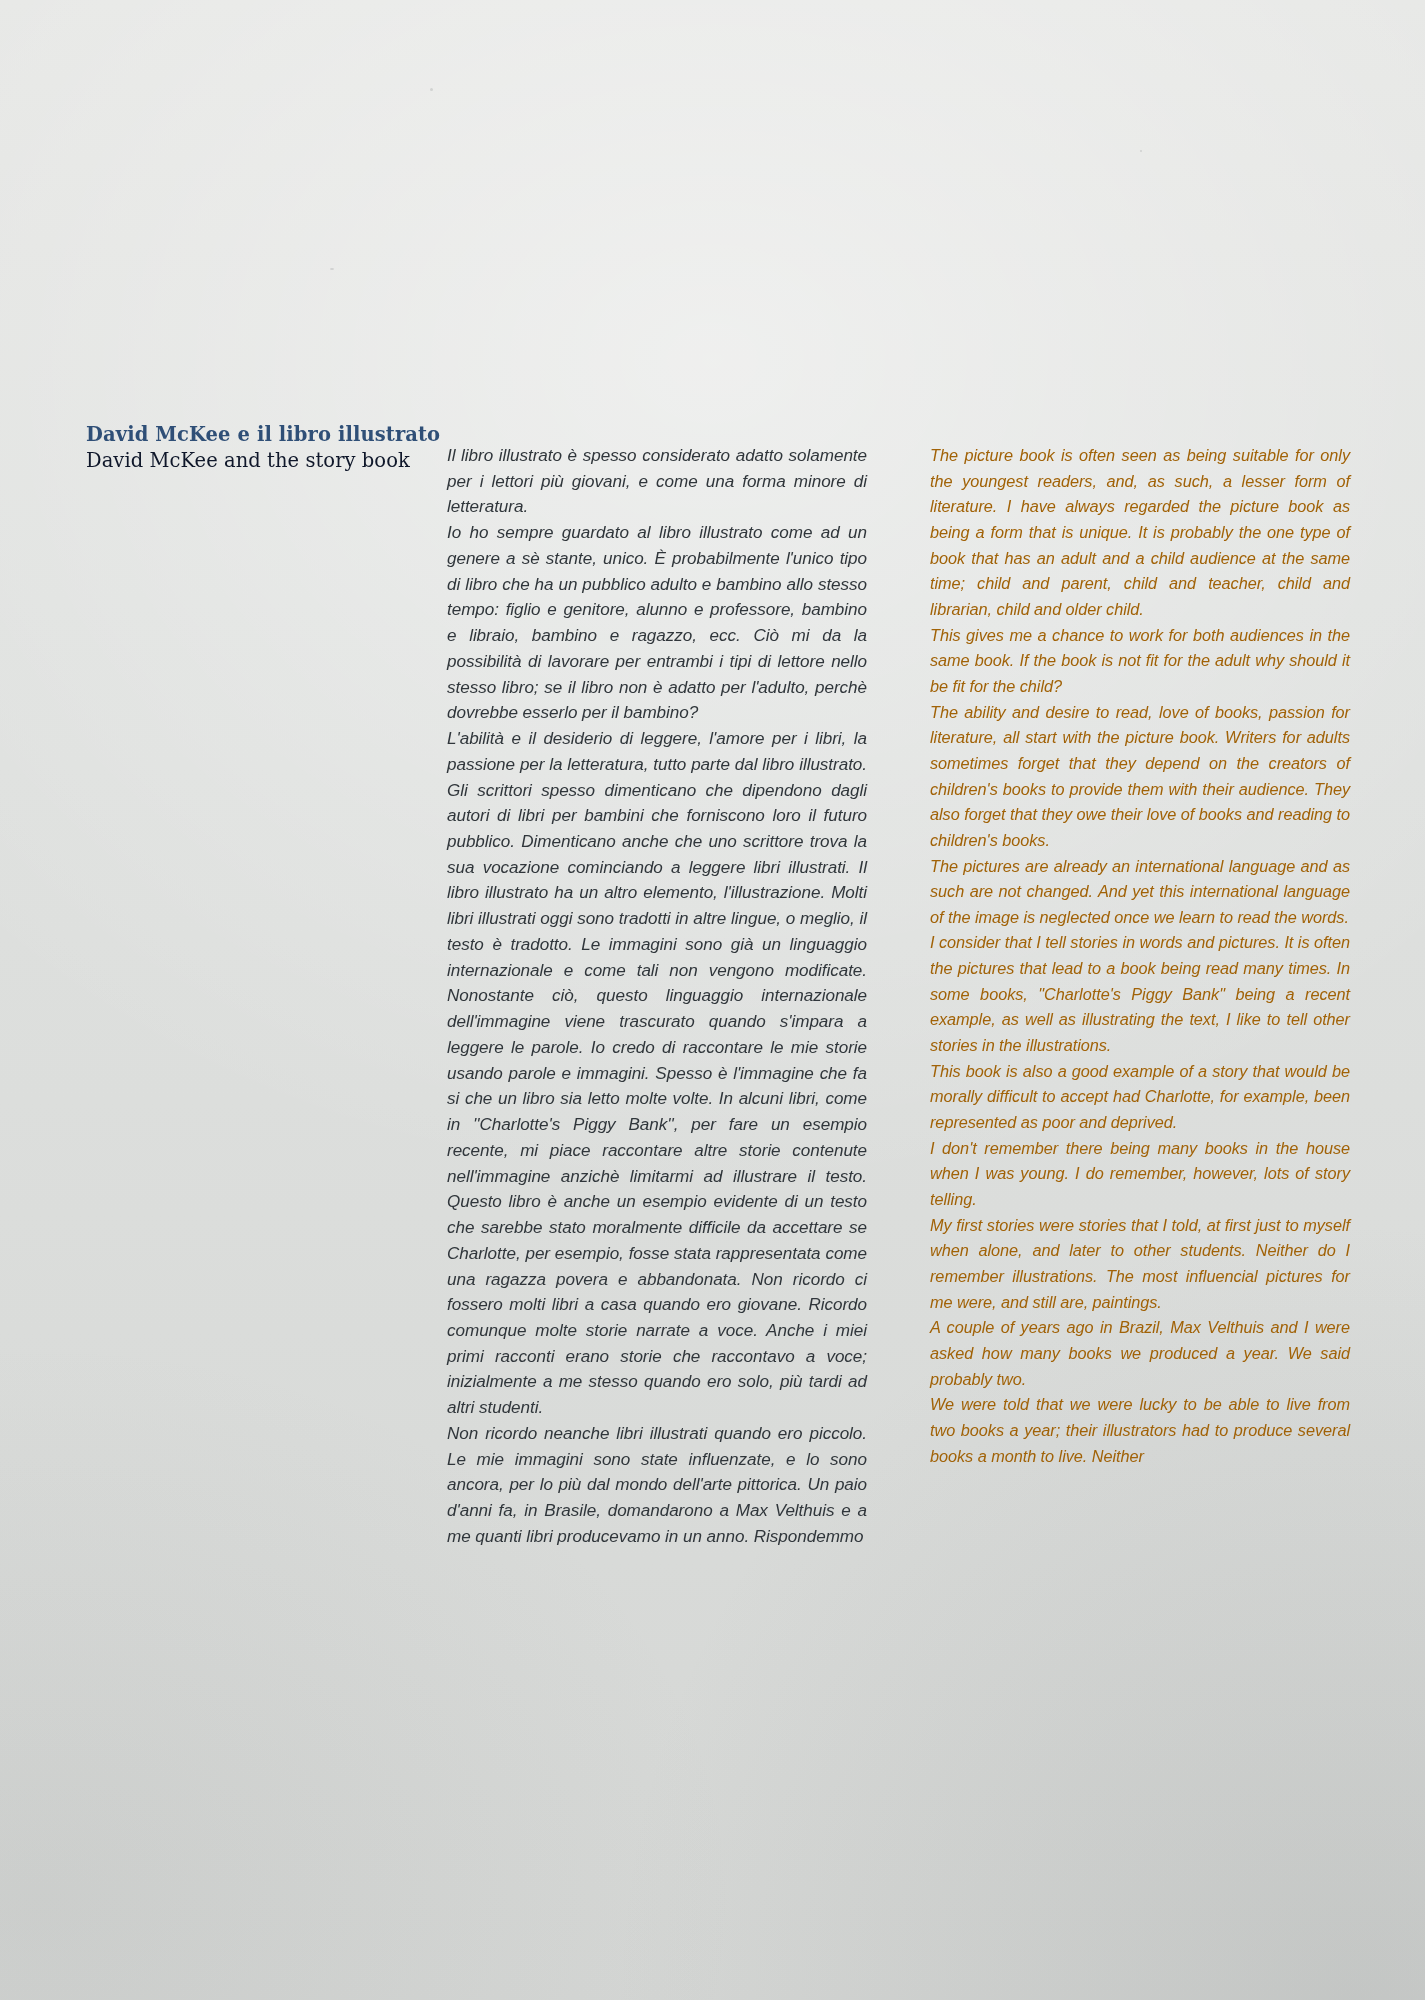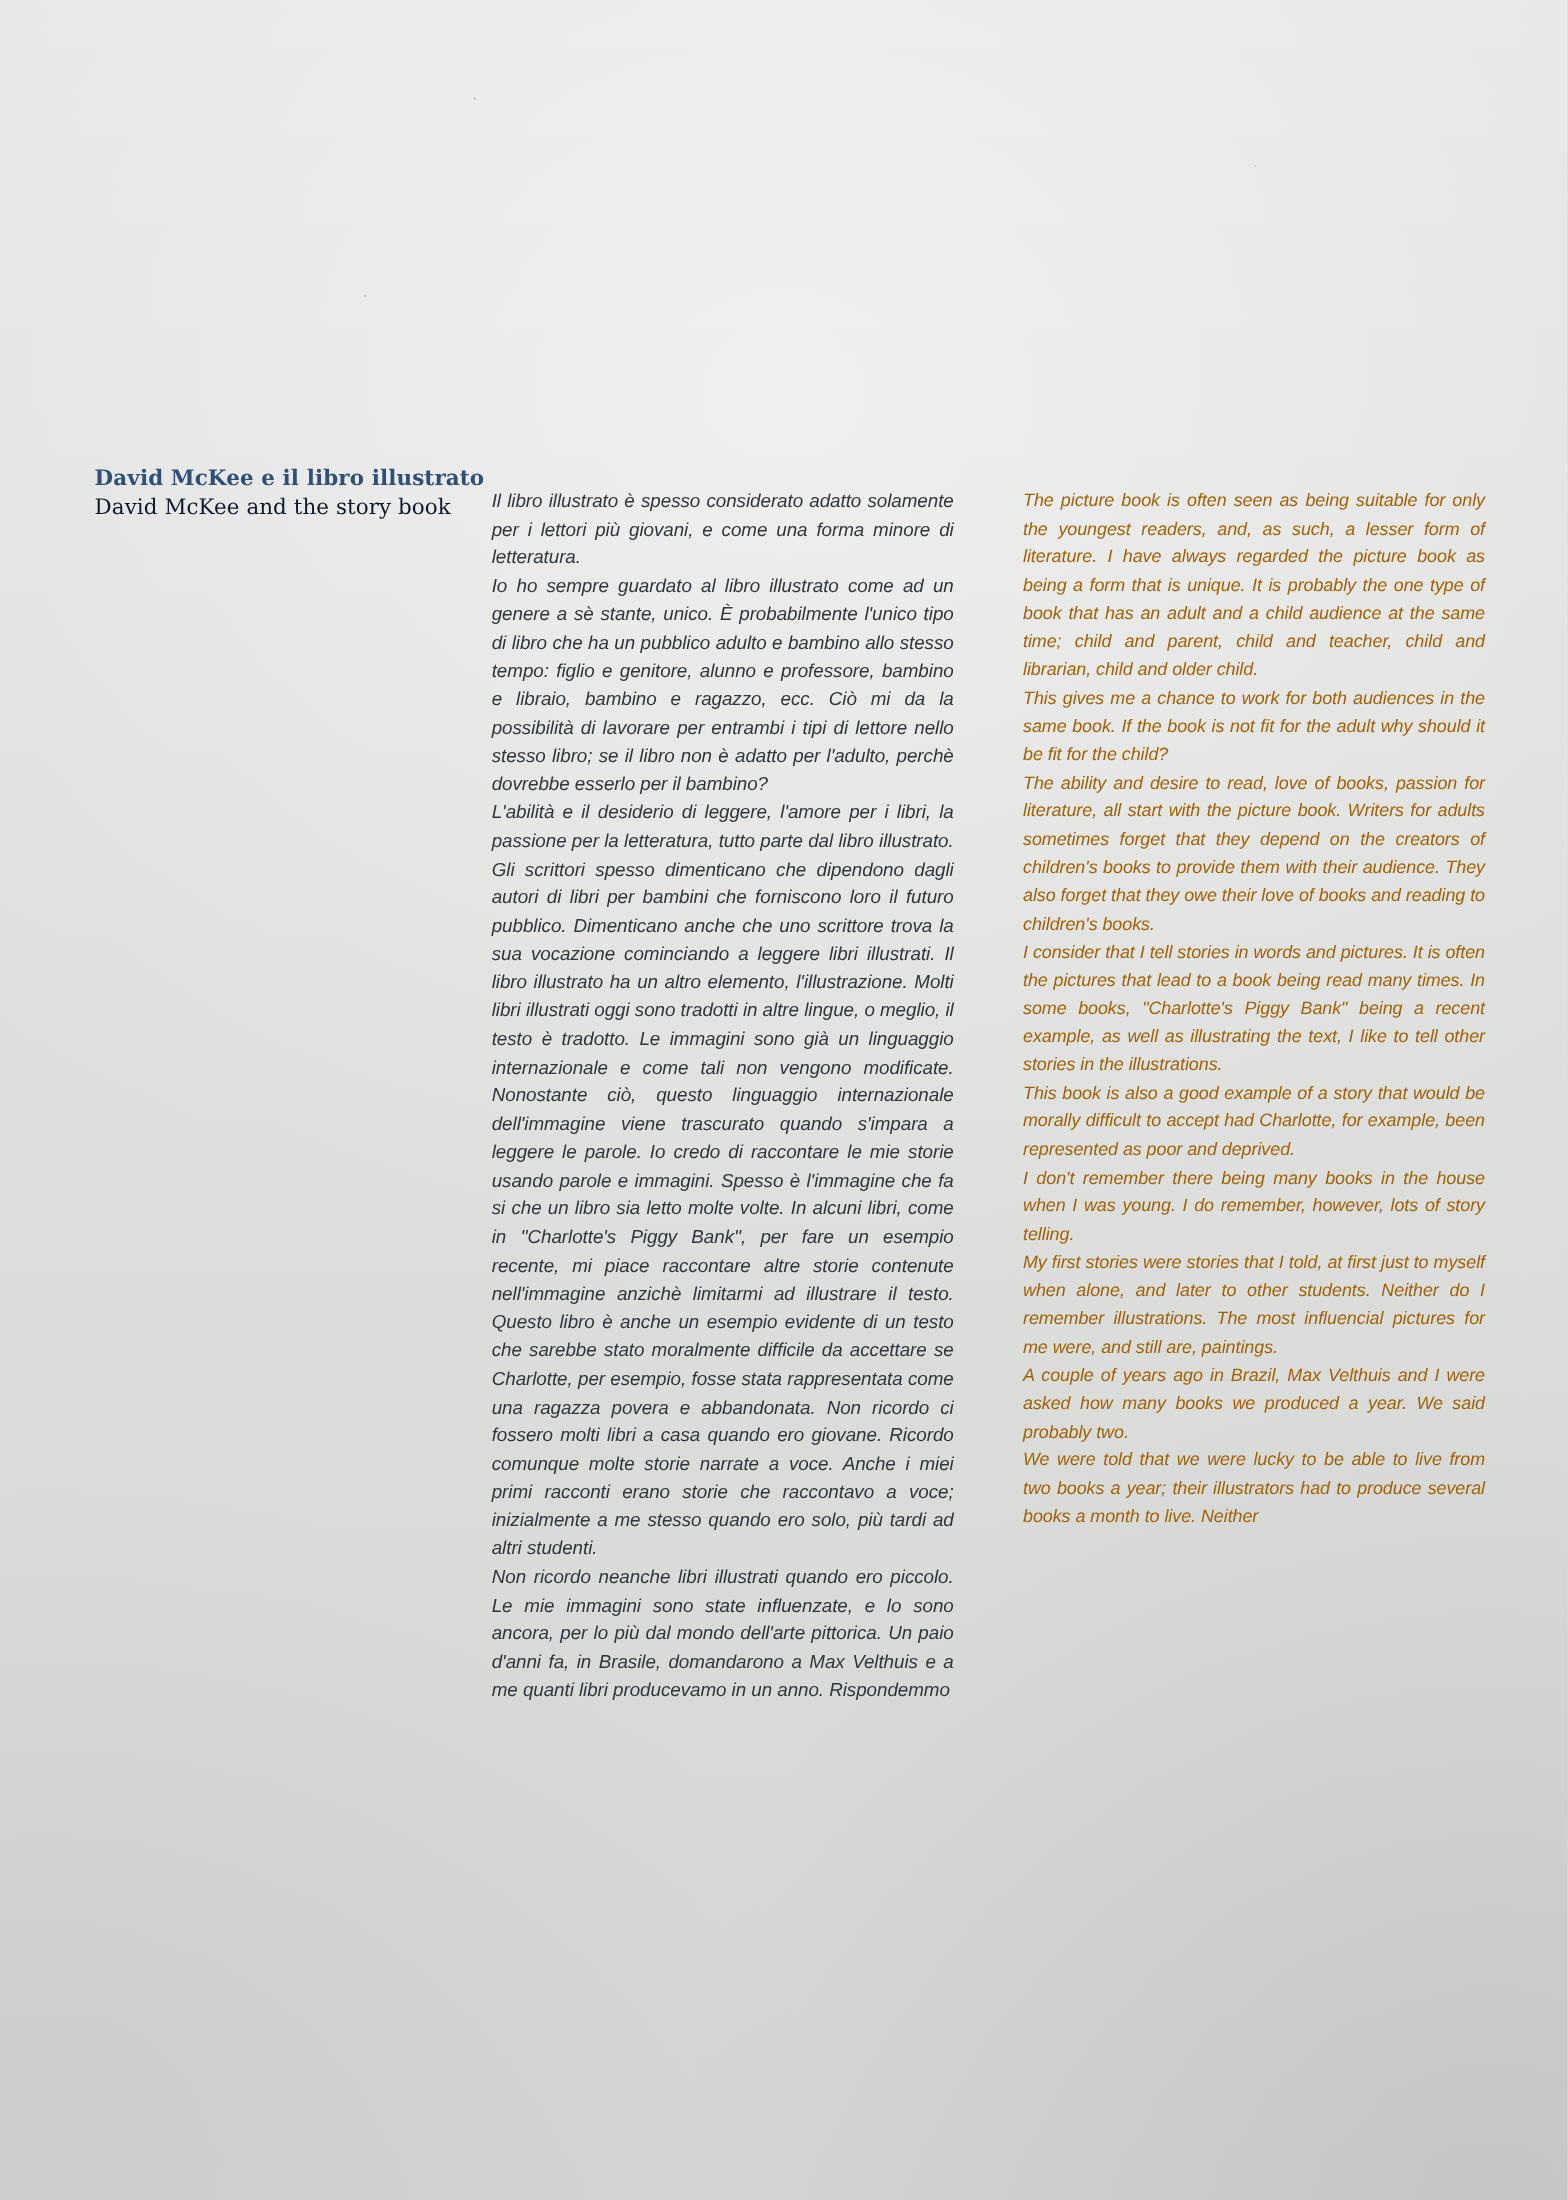--- a/index.html
+++ b/index.html
@@ -131,20 +131,21 @@
     <p>Il libro illustrato è spesso considerato adatto solamente per i lettori più giovani, e come una forma minore di letteratura.</p>
     <p>Io ho sempre guardato al libro illustrato come ad un genere a sè stante, unico. È probabilmente l'unico tipo di libro che ha un pubblico adulto e bambino allo stesso tempo: figlio e genitore, alunno e professore, bambino e libraio, bambino e ragazzo, ecc. Ciò mi da la possibilità di lavorare per entrambi i tipi di lettore nello stesso libro; se il libro non è adatto per l'adulto, perchè dovrebbe esserlo per il bambino?</p>
     <p>L'abilità e il desiderio di leggere, l'amore per i libri, la passione per la letteratura, tutto parte dal libro illustrato. Gli scrittori spesso dimenticano che dipendono dagli autori di libri per bambini che forniscono loro il futuro pubblico. Dimenticano anche che uno scrittore trova la sua vocazione cominciando a leggere libri illustrati. Il libro illustrato ha un altro elemento, l'illustrazione. Molti libri illustrati oggi sono tradotti in altre lingue, o meglio, il testo è tradotto. Le immagini sono già un linguaggio internazionale e come tali non vengono modificate. Nonostante ciò, questo linguaggio internazionale dell'immagine viene trascurato quando s'impara a leggere le parole. Io credo di raccontare le mie storie usando parole e immagini. Spesso è l'immagine che fa si che un libro sia letto molte volte. In alcuni libri, come in ''Charlotte's Piggy Bank'', per fare un esempio recente, mi piace raccontare altre storie contenute nell'immagine anzichè limitarmi ad illustrare il testo. Questo libro è anche un esempio evidente di un testo che sarebbe stato moralmente difficile da accettare se Charlotte, per esempio, fosse stata rappresentata come una ragazza povera e abbandonata. Non ricordo ci fossero molti libri a casa quando ero giovane. Ricordo comunque molte storie narrate a voce. Anche i miei primi racconti erano storie che raccontavo a voce; inizialmente a me stesso quando ero solo, più tardi ad altri studenti.</p>
     <p>Non ricordo neanche libri illustrati quando ero piccolo. Le mie immagini sono state influenzate, e lo sono ancora, per lo più dal mondo dell'arte pittorica. Un paio d'anni fa, in Brasile, domandarono a Max Velthuis e a me quanti libri producevamo in un anno. Rispondemmo</p>
   </div>
 
   <div class="col col-en">
     <p>The picture book is often seen as being suitable for only the youngest readers, and, as such, a lesser form of literature. I have always regarded the picture book as being a form that is unique. It is probably the one type of book that has an adult and a child audience at the same time; child and parent, child and teacher, child and librarian, child and older child.</p>
     <p>This gives me a chance to work for both audiences in the same book. If the book is not fit for the adult why should it be fit for the child?</p>
     <p>The ability and desire to read, love of books, passion for literature, all start with the picture book. Writers for adults sometimes forget that they depend on the creators of children's books to provide them with their audience. They also forget that they owe their love of books and reading to children's books.</p>
+    <p>The pictures are already an international language and as such are not changed. And yet this international language of the image is neglected once we learn to read the words.</p>
     <p>I consider that I tell stories in words and pictures. It is often the pictures that lead to a book being read many times. In some books, "Charlotte's Piggy Bank" being a recent example, as well as illustrating the text, I like to tell other stories in the illustrations.</p>
     <p>This book is also a good example of a story that would be morally difficult to accept had Charlotte, for example, been represented as poor and deprived.</p>
     <p>I don't remember there being many books in the house when I was young. I do remember, however, lots of story telling.</p>
     <p>My first stories were stories that I told, at first just to myself when alone, and later to other students. Neither do I remember illustrations. The most influencial pictures for me were, and still are, paintings.</p>
     <p>A couple of years ago in Brazil, Max Velthuis and I were asked how many books we produced a year. We said probably two.</p>
     <p>We were told that we were lucky to be able to live from two books a year; their illustrators had to produce several books a month to live. Neither</p>
   </div>
 
   <div class="speck" style="left:430px; top:88px; width:3px; height:3px;"></div>
   <div class="speck" style="left:330px; top:268px; width:4px; height:2px;"></div>

